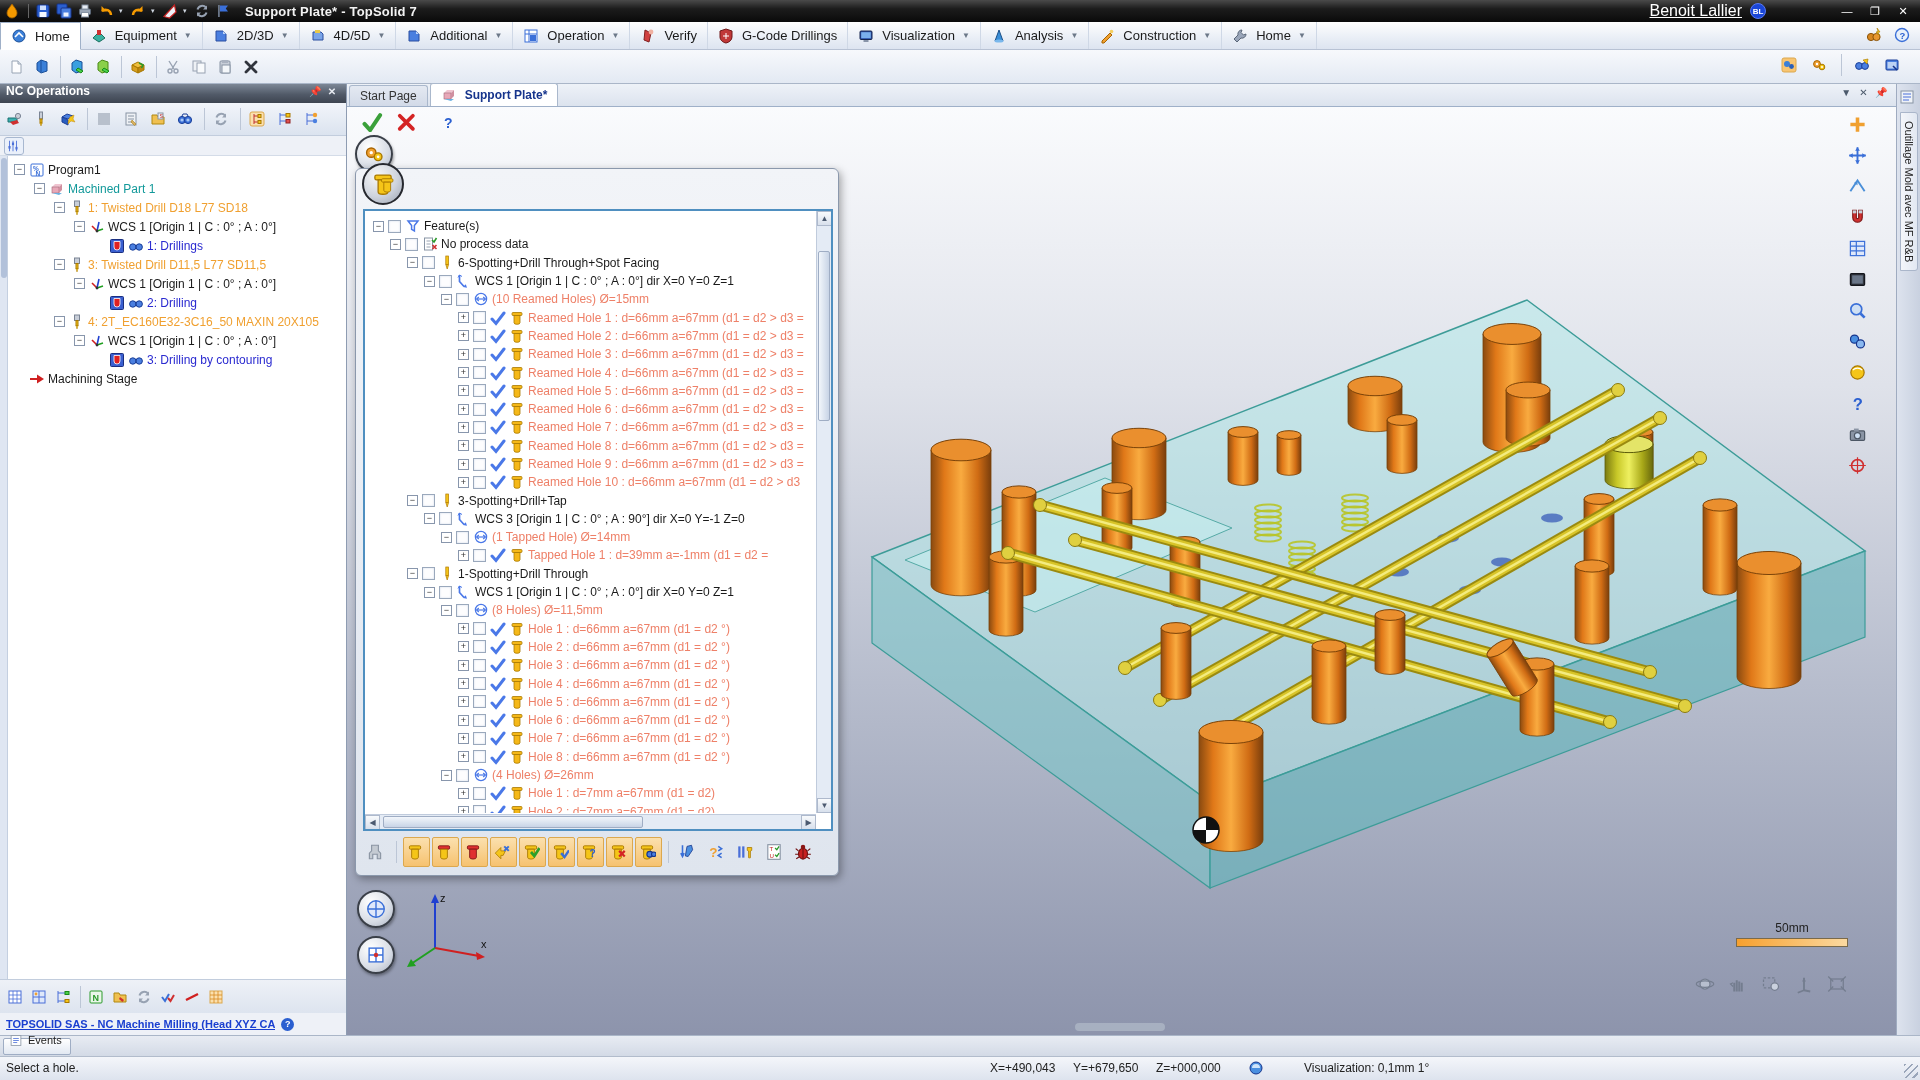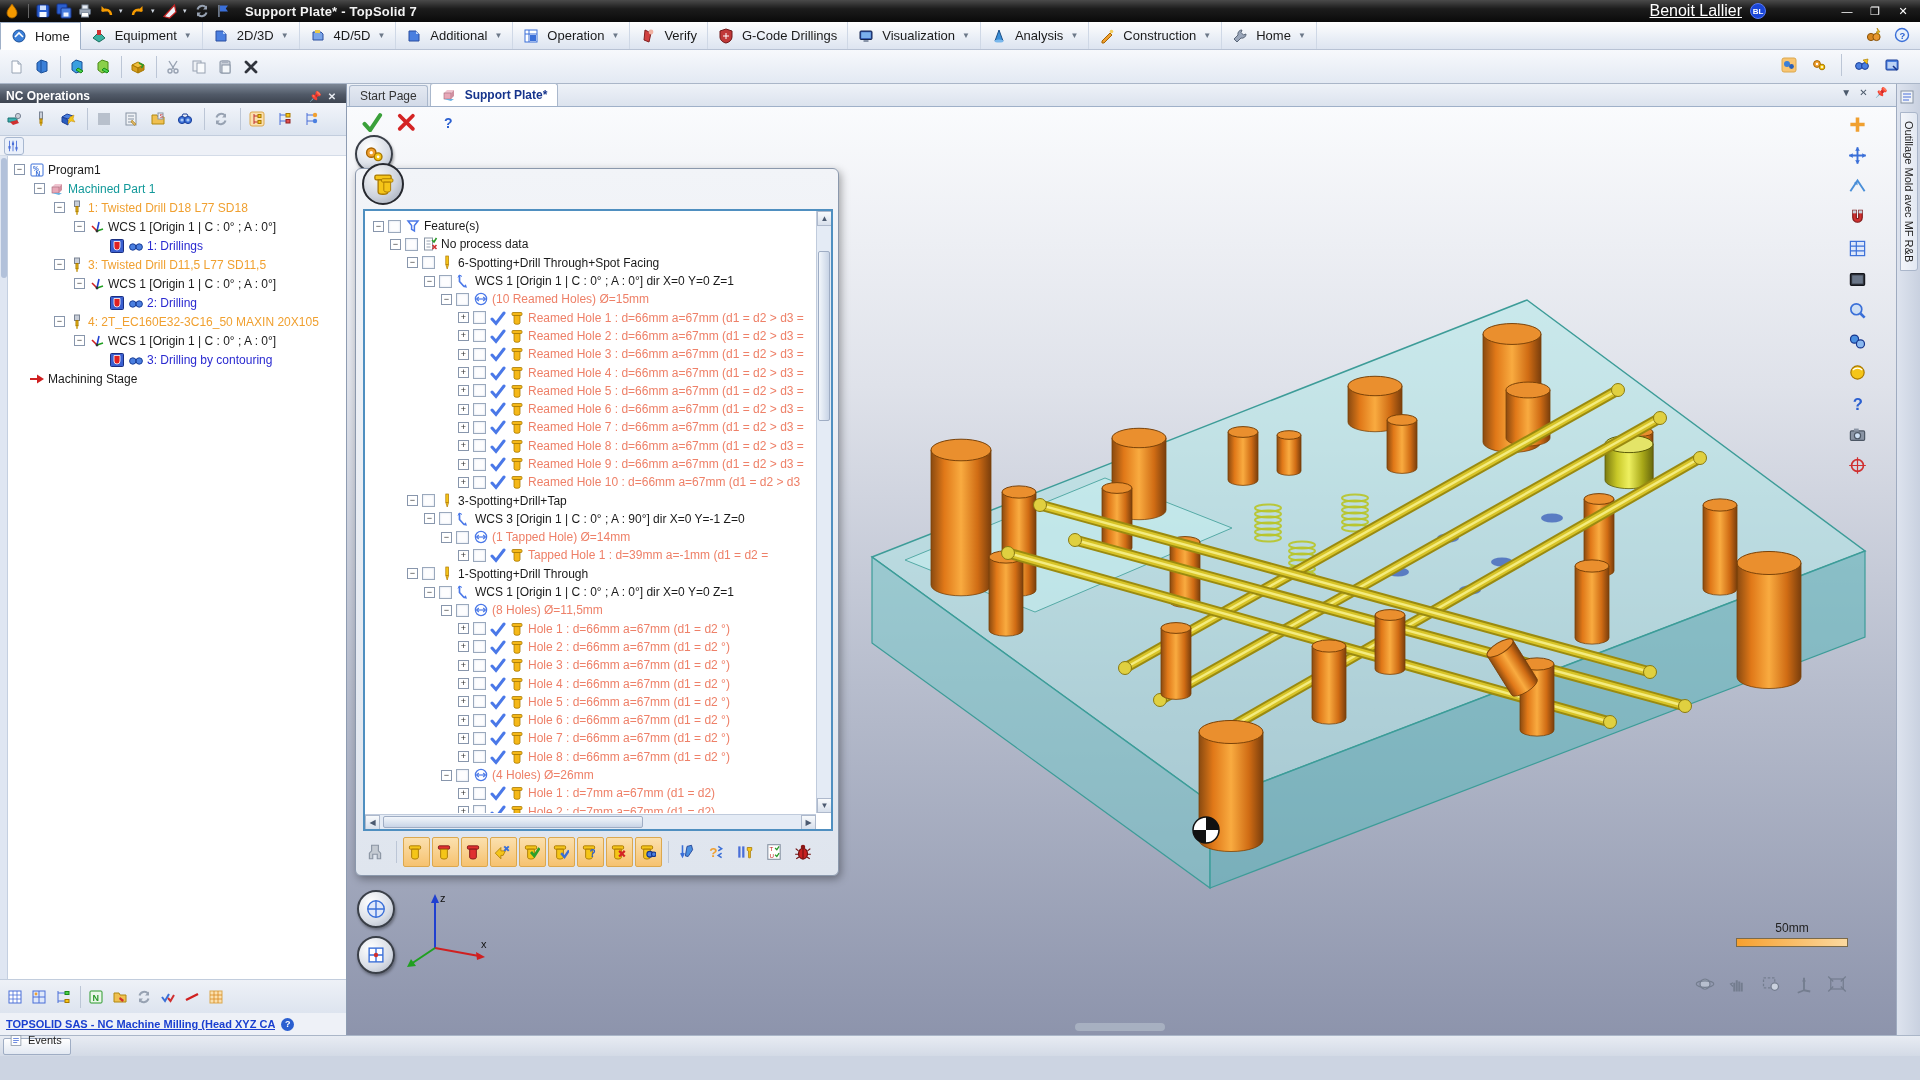--- a/index.html
+++ b/index.html
@@ -36,21 +36,21 @@
   .toolbar { position:absolute; left:0; top:50px; width:1920px; height:34px;
     background:linear-gradient(#f7f9fc,#e3e9f3); border-bottom:1px solid #aab6c8; display:flex; align-items:center; padding-left:4px; }
   .ticon { width:26px; height:26px; display:inline-flex; align-items:center; justify-content:center; border-radius:3px; }
   .tsep { width:1px; height:22px; background:#bcc6d6; margin:0 4px; }
   .toolbar-right { position:absolute; right:14px; top:52px; display:flex; align-items:center; gap:4px; }
 
   
   .left-panel { position:absolute; left:0; top:84px; width:347px; height:951px; background:#eef1f7;
     border-right:1px solid #8e9cb2; display:flex; flex-direction:column; }
   .lp-header { height:19px; background:linear-gradient(#7d8796,#515a68 55%,#3d4450); color:#fff; font-size:12px;
-    font-weight:bold; display:flex; align-items:flex-end; padding:0 6px; }
+    font-weight:bold; display:flex; align-items:flex-start; padding:0 6px; }
   .lp-header .spacer { flex:1; }
   .lp-hbtn { width:16px; height:14px; color:#e8ecf2; font-size:10px; display:flex; align-items:center; justify-content:center; }
   .lp-toolbar { height:33px; background:linear-gradient(#f2f5fa,#dbe3ef); border-bottom:1px solid #c2cddd;
     display:flex; align-items:center; padding-left:2px; }
   .lp-toolbar .ticon { width:27px; height:27px; }
   .lp-subrow { height:20px; border-bottom:1px solid #d4dce8; display:flex; align-items:center; padding-left:4px; background:#eef1f7; }
   .lp-subrow .ticon { width:20px; height:18px; border:1px solid #a8b8d0; background:#eaf0fa; }
   .lp-tree { flex:1; background:#fff; position:relative; overflow:hidden; padding-top:4px; }
   .lp-vscroll { position:absolute; left:0; top:0; bottom:0; width:8px; background:#dfe6f2; border-right:1px solid #c4cfe0; }
   .lp-vthumb { position:absolute; left:1px; top:2px; width:6px; height:120px; background:#b2c1da; border-radius:3px; }
@@ -1568,13 +1568,25 @@
   <div class="events-bar">
     <span class="events-btn">
       <span class="tico" id="events-ic" style="width:13px;height:13px;margin:0;"><span class="tico" style="width: 13px; flex: 0 0 13px; height: 13px;"><svg viewBox="0 0 16 16" width="100%" height="100%">
               <rect x="2" y="2" width="12" height="12" fill="#fff" stroke="#8894a4"></rect>
               <path d="M4.5 5.5h7M4.5 8h7M4.5 10.5h5" stroke="#4a6fd8"></path>
             </svg></span></span>
       <span>Events</span>
     </span>
   </div>
 
+  <div class="statusbar">
+    <span class="hint">Select a hole.</span>
+    <span class="coord" style="left:990px;">X=+490,043</span>
+    <span class="coord" style="left:1073px;">Y=+679,650</span>
+    <span class="coord" style="left:1156px;">Z=+000,000</span>
+    <span class="tico" id="viz-ic" style="position:absolute;left:1248px;top:3px;"><span class="tico" style="width: 15px; flex: 0 0 15px; height: 15px;"><svg viewBox="0 0 16 16" width="100%" height="100%">
+            <circle cx="8" cy="8" r="6" fill="#4a8fe0" stroke="#16348c"></circle>
+            <path d="M4 8a4 4 0 018 0" fill="#cfe4fa"></path>
+          </svg></span></span>
+    <span class="viz">Visualization: 0,1mm 1°</span>
+    <span class="grip"></span>
+  </div>
 </div>
 
 </body></html>

